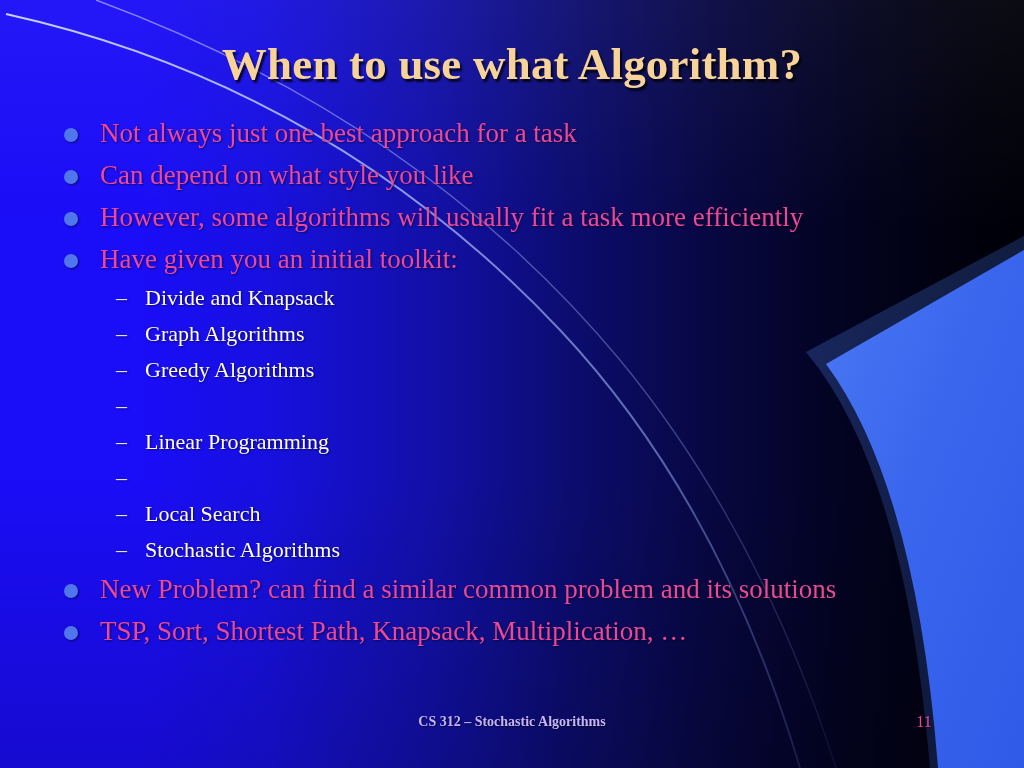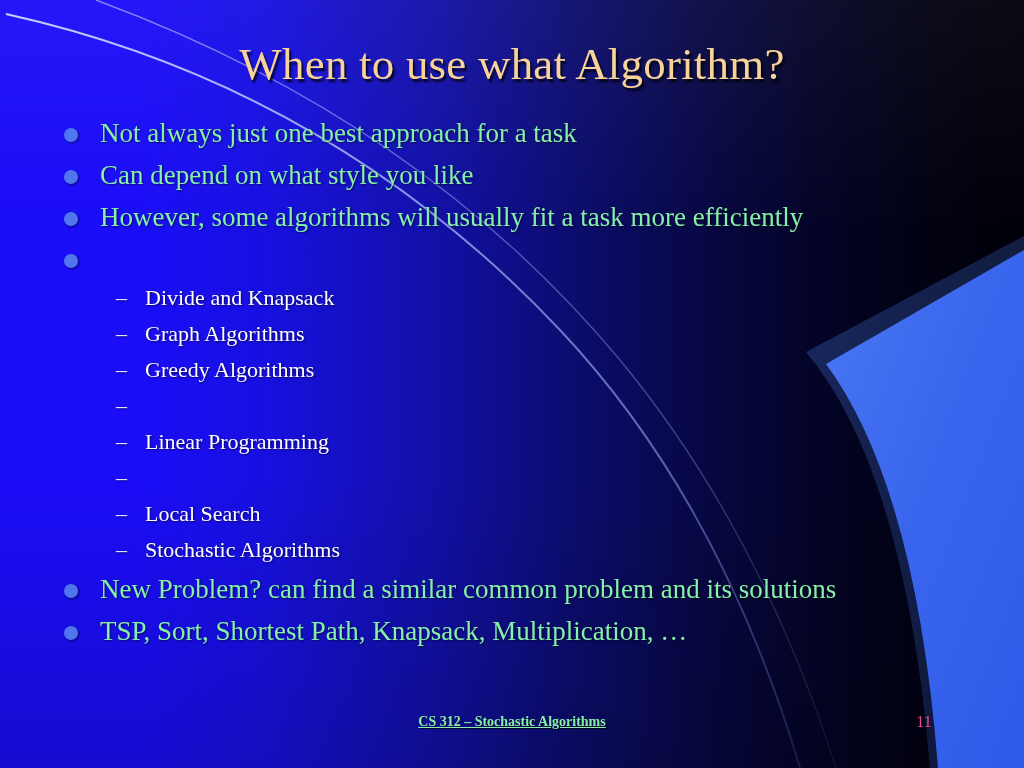--- a/index.html
+++ b/index.html
@@ -56,34 +56,35 @@
     left: 0;
     right: 0;
     top: 38px;
     text-align: center;
     font-size: 45px;
     line-height: 52px;
     color: #f7d39a;
     letter-spacing: 0.2px;
     text-shadow: 2px 3px 2px rgba(0,0,0,0.80);
     white-space: nowrap;
+    font-weight: bold;
   }
 
   
   .body {
     position: absolute;
     left: 0;
     top: 112px;
     width: 1000px;
   }
   .lvl1 {
     position: relative;
     height: 42px;
     padding-left: 100px;
-    color: #86efac;
+    color: #ec4899;
     font-size: 27px;
     line-height: 42px;
     white-space: nowrap;
     text-shadow: 1px 1px 2px rgba(0,0,0,0.55);
   }
   .lvl1 .dot {
     position: absolute;
     left: 64px;
     top: 16px;
     width: 14px;
@@ -112,25 +113,24 @@
     line-height: 36px;
   }
 
   
   .footer-text {
     position: absolute;
     left: 0;
     right: 0;
     top: 714px;
     text-align: center;
-    color: #86efac;
+    color: #c4b5fd;
     font-size: 14px;
     font-weight: bold;
     text-shadow: 1px 1px 1px rgba(0,0,0,0.6);
-    text-decoration: underline;
   }
   .slide-num {
     position: absolute;
     left: 906px;
     top: 713px;
     width: 36px;
     text-align: center;
     color: #ec4899;
     font-size: 16px;
     text-shadow: 1px 1px 1px rgba(0,0,0,0.6);
@@ -184,20 +184,21 @@
       <span>Can depend on what style you like</span>
     </div>
 
     <div class="lvl1">
       <span class="dot"></span>
       <span>However, some algorithms will usually fit a task more efficiently</span>
     </div>
 
     <div class="lvl1">
       <span class="dot"></span>
+      <span>Have given you an initial toolkit:</span>
     </div>
 
     <div class="lvl2">
       <span class="dash">–</span>
       <span>Divide and Knapsack</span>
     </div>
 
     <div class="lvl2">
       <span class="dash">–</span>
       <span>Graph Algorithms</span>

